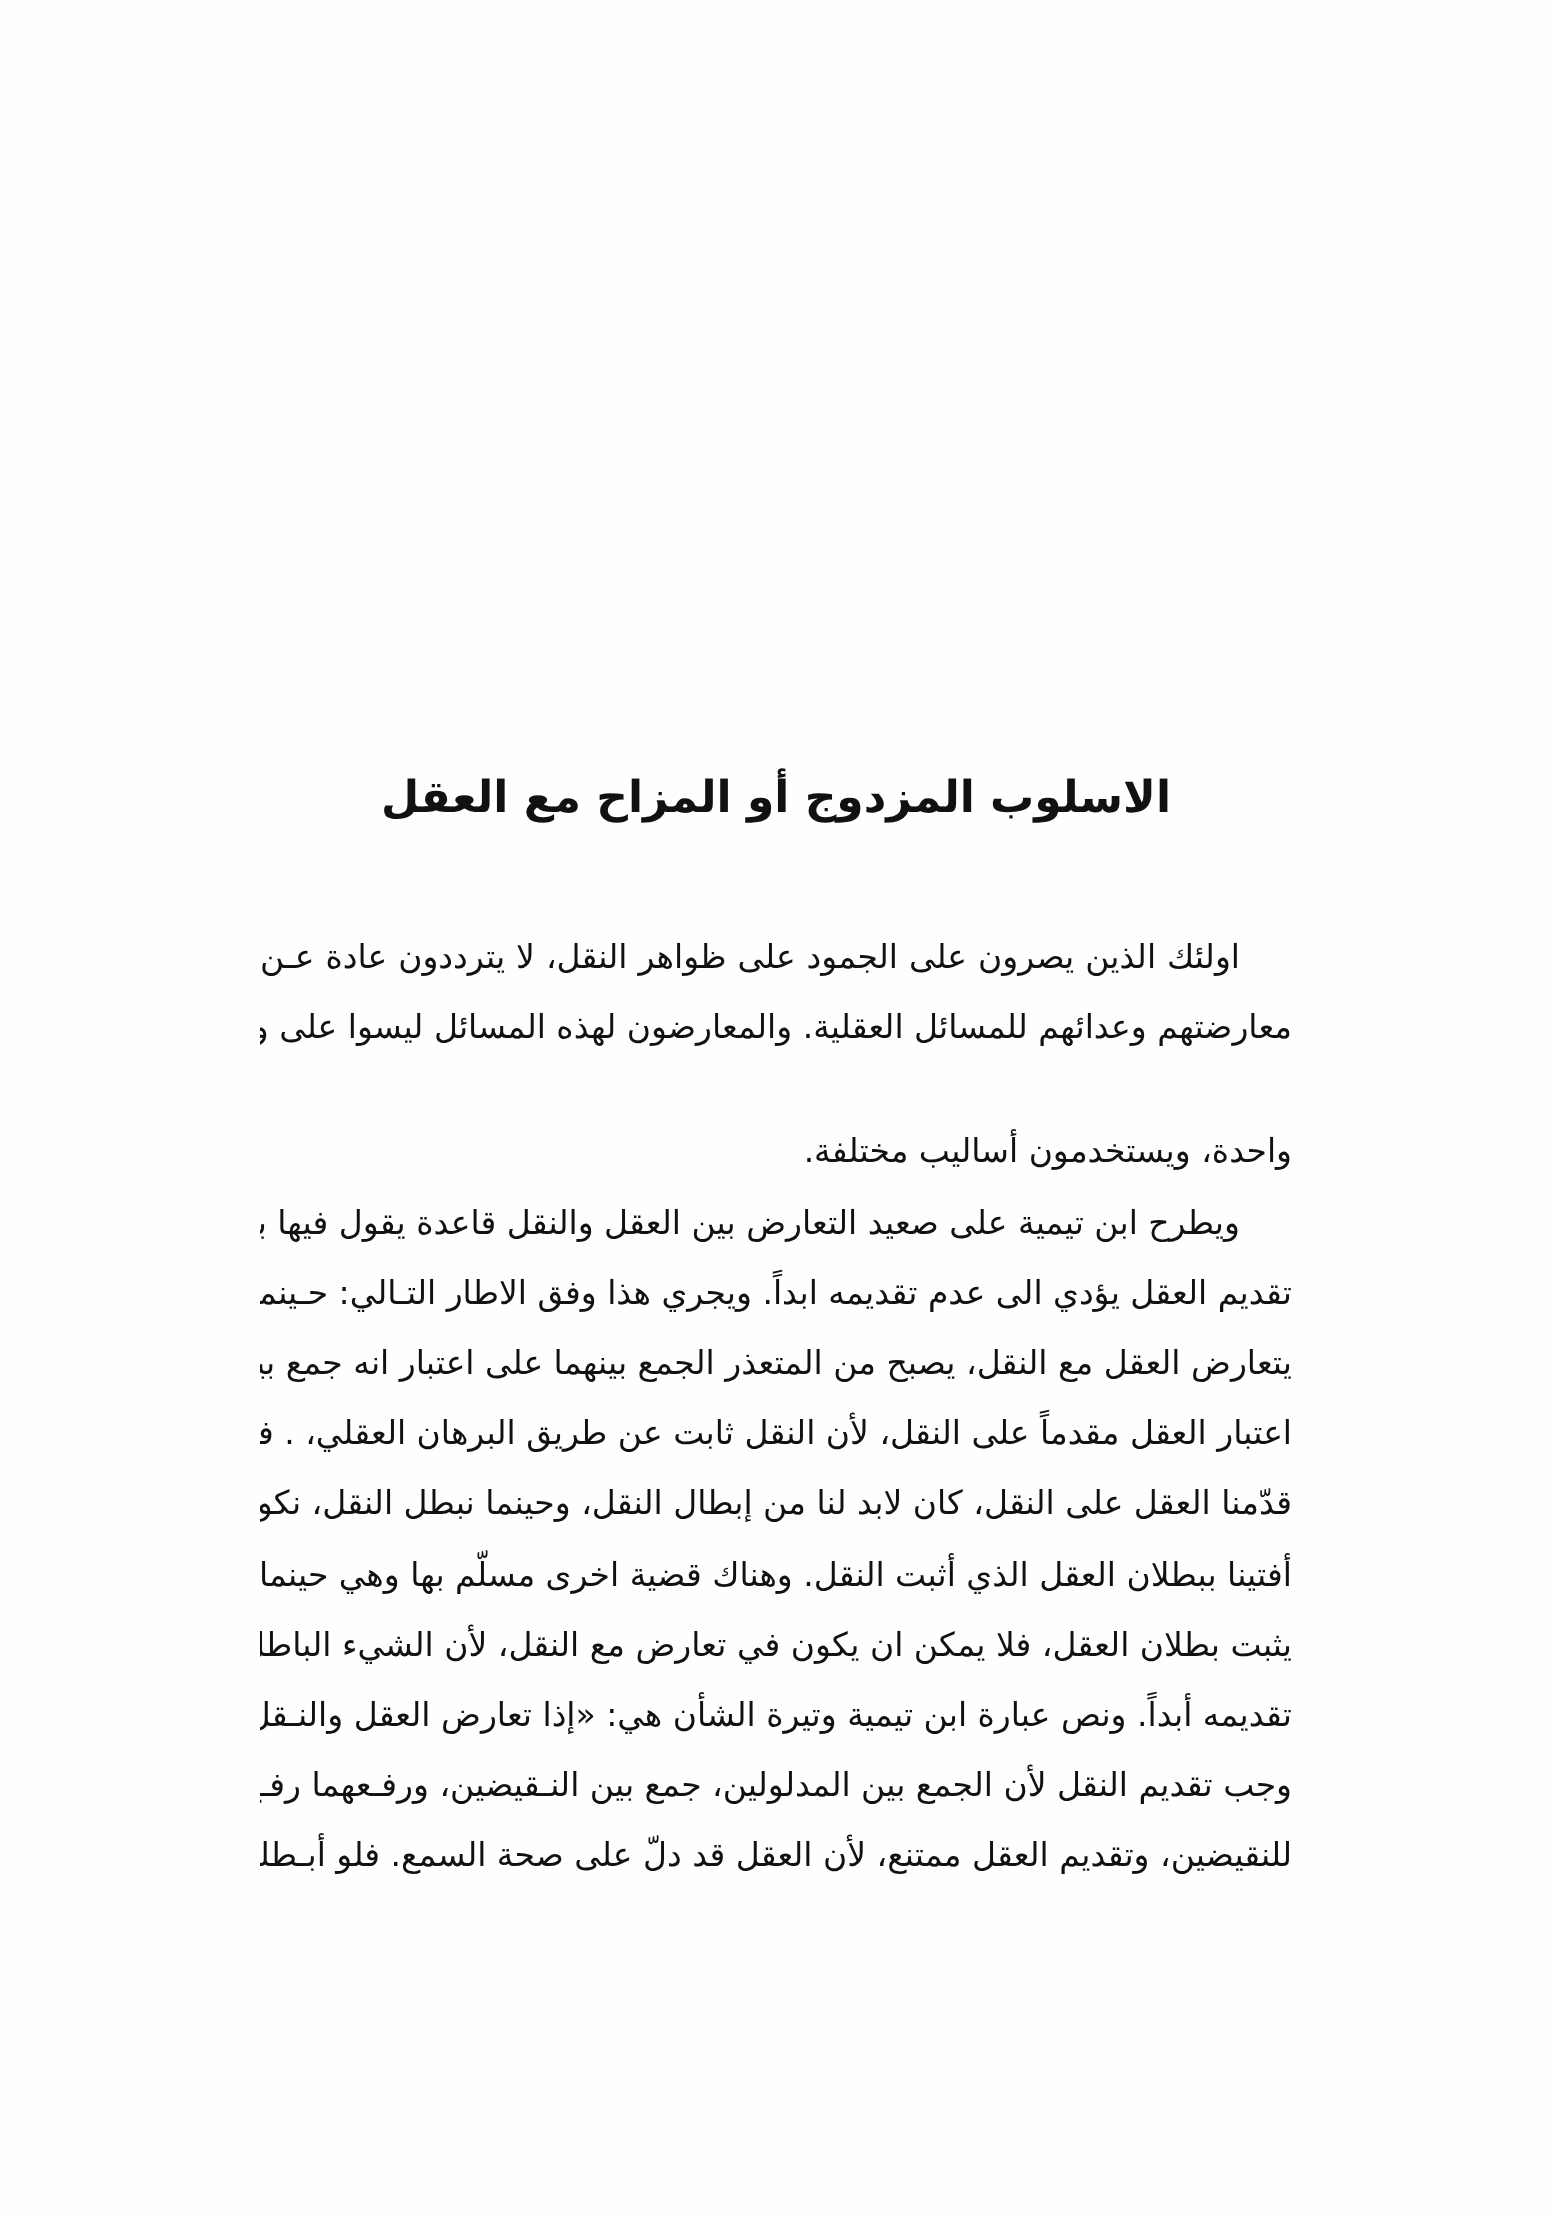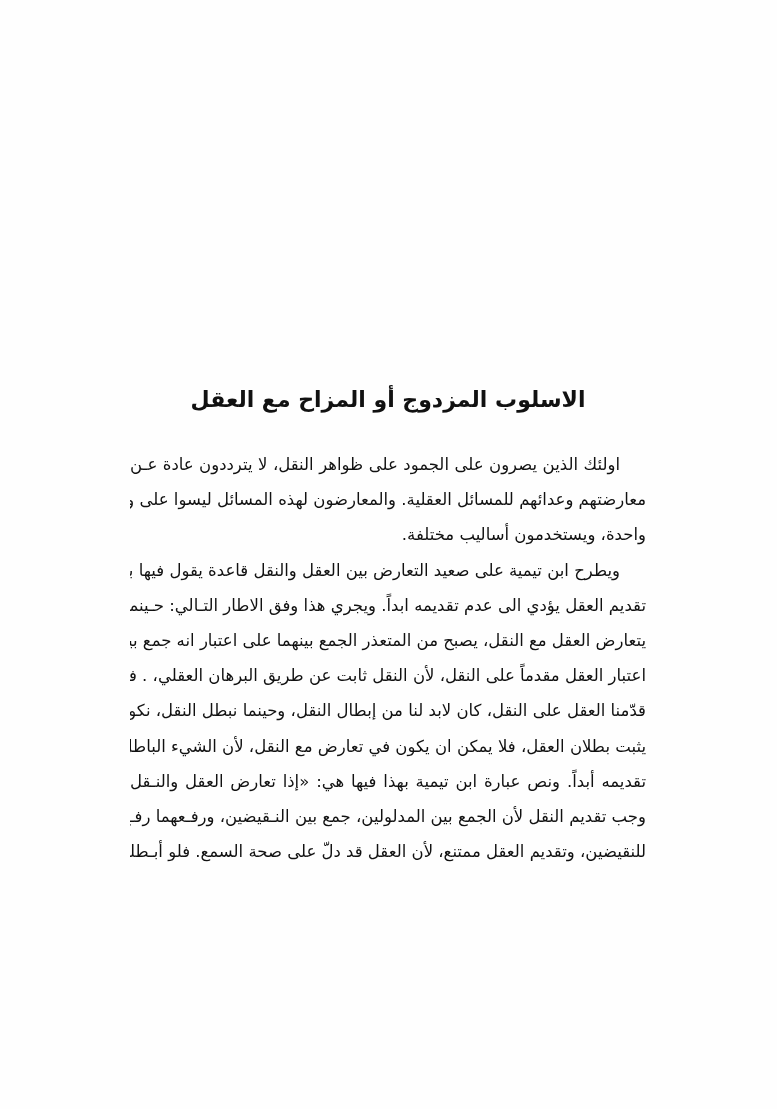--- a/index.html
+++ b/index.html
@@ -29,21 +29,21 @@
       width: 516px;
       text-align: center;
       direction: rtl;
       font-size: 22px;
       font-weight: bold;
       line-height: 40px;
       margin: 0;
     }
     .body-text {
       position: absolute;
-      top: 447px;
+      top: 461px;
       left: 130px;
       width: 516px;
       direction: rtl;
       margin: 0;
     }
     .line {
       display: block;
       direction: rtl;
       text-align: justify;
       text-align-last: justify;
@@ -51,39 +51,41 @@
       line-height: 35.2px;
       height: 35.2px;
       white-space: nowrap;
       overflow: hidden;
     }
     .line.indent {
       padding-right: 26px;
     }
     .line.last {
       text-align-last: right;
+      margin-top: 27px;
     }
   </style>
 </head>
 <body>
 
 <div class="page">
   <h1 class="chapter-title">الاسلوب المزدوج أو المزاح مع العقل</h1>
 
   <div class="body-text">
     <div>
       <span class="line indent">اولئك الذين يصرون على الجمود على ظواهر النقل، لا يترددون عادة عـن</span>
       <span class="line">معارضتهم وعدائهم للمسائل العقلية. والمعارضون لهذه المسائل ليسوا على وتيرة</span>
       <span class="line last">واحدة، ويستخدمون أساليب مختلفة.</span>
     </div>
     <div>
       <span class="line indent">ويطرح ابن تيمية على صعيد التعارض بين العقل والنقل قاعدة يقول فيها بأنّ</span>
       <span class="line">تقديم العقل يؤدي الى عدم تقديمه ابداً. ويجري هذا وفق الاطار التـالي: حـينما</span>
       <span class="line">يتعارض العقل مع النقل، يصبح من المتعذر الجمع بينهما على اعتبار انه جمع بين</span>
       <span class="line">اعتبار العقل مقدماً على النقل، لأن النقل ثابت عن طريق البرهان العقلي، . فلو</span>
       <span class="line">قدّمنا العقل على النقل، كان لابد لنا من إبطال النقل، وحينما نبطل النقل، نكون قد</span>
+      <span class="line">أفتينا ببطلان العقل الذي أثبت النقل. وهناك قضية اخرى مسلّم بها وهي حينما</span>
       <span class="line">يثبت بطلان العقل، فلا يمكن ان يكون في تعارض مع النقل، لأن الشيء الباطل،</span>
-      <span class="line">تقديمه أبداً. ونص عبارة ابن تيمية بهذا فيها هي: «إذا تعارض العقل والنـقل</span>
+      <span class="line">تقديمه أبداً. ونص عبارة ابن تيمية وتيرة الشأن هي: «إذا تعارض العقل والنـقل</span>
       <span class="line">وجب تقديم النقل لأن الجمع بين المدلولين، جمع بين النـقيضين، ورفـعهما رفـع</span>
       <span class="line">للنقيضين، وتقديم العقل ممتنع، لأن العقل قد دلّ على صحة السمع. فلو أبـطلنا</span>
     </div>
   </div>
 </div>
 
 </body></html>

